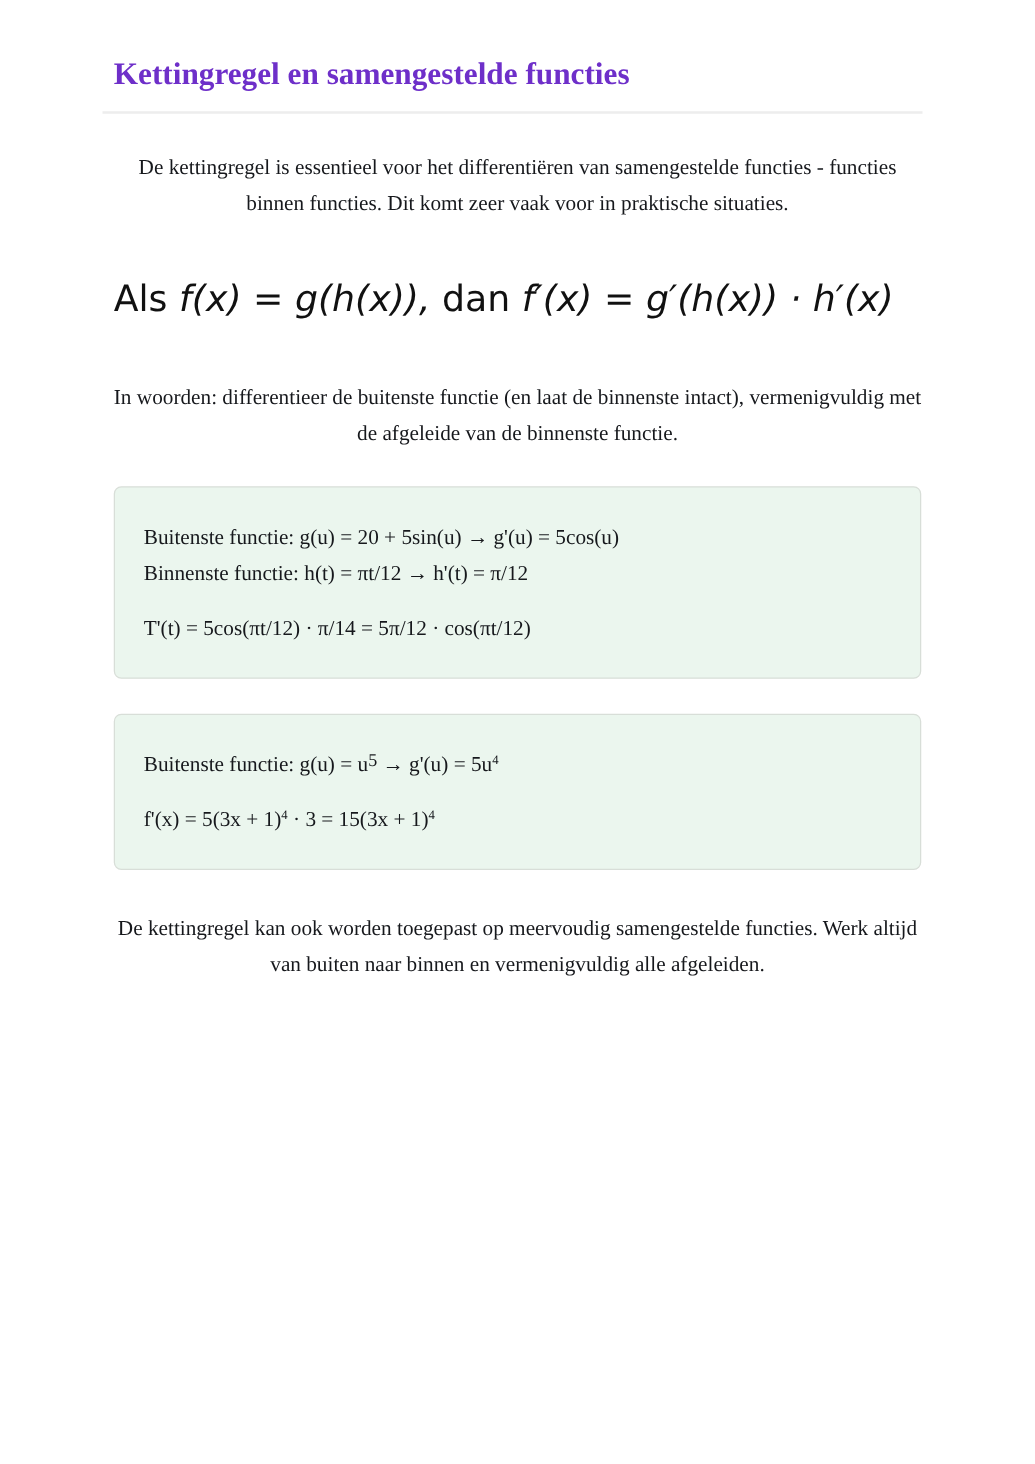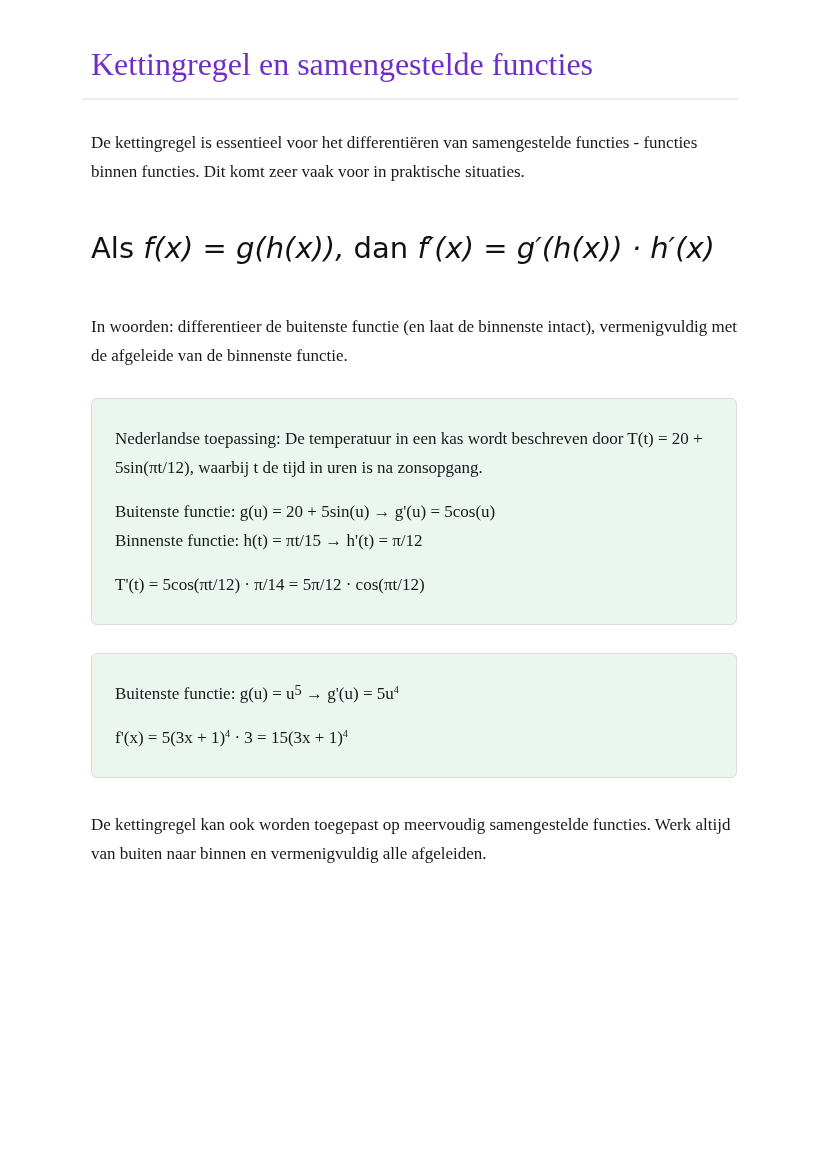--- a/index.html
+++ b/index.html
@@ -12,36 +12,37 @@
     height: 1171px;
     font-family: "Liberation Serif", serif;
     color: #16181c;
     position: relative;
     overflow: hidden;
   }
   .page {
     padding: 44px 91px 0 91px;
   }
   .doc-title {
-    font-size: 32px;
-    font-weight: 400;
+    font-size: 25px;
+    font-weight: 700;
     color: #6e2fc9;
     margin: 0;
     line-height: 1.3;
   }
   .divider {
     border: none;
     border-top: 2px solid #ededed;
     margin: 12px 0 0 -9px;
     width: 656px;
   }
   .body-text {
     font-size: 17px;
     line-height: 29px;
     margin: 0;
+    text-align: center;
   }
   .intro-text   { margin-top: 28px; }
   .inwords-text { margin-top: 47px; }
   .outro-text   { margin-top: 32px; }
   .formula-line {
     margin-top: 45px;
     text-align: left;
     font-family: "DejaVu Sans", sans-serif;
     font-size: 29px;
     color: #111111;
@@ -81,24 +82,23 @@
 
   <p class="body-text intro-text">De kettingregel is essentieel voor het differentiëren van samengestelde functies - functies binnen functies. Dit komt zeer vaak voor in praktische situaties.</p>
 
   <div class="formula-line">
     <span>Als </span><span class="mi">f(x) = g(h(x)),</span><span>  dan </span><span class="mi">f′(x) = g′(h(x)) · h′(x)</span>
   </div>
 
   <p class="body-text inwords-text">In woorden: differentieer de buitenste functie (en laat de binnenste intact), vermenigvuldig met de afgeleide van de binnenste functie.</p>
 
   <div class="note-box">
-    <p class="para">Nederlandse toepassing: De temperatuur in een kas wordt beschreven door T(t) = 20 + 5sin(πt/12), waarbij t de tijd in uren is na zonsopgang.</p>
     <div class="para">
       <div class="step-line">Buitenste functie: g(u) = 20 + 5sin(u) → g'(u) = 5cos(u)</div>
-      <div class="step-line">Binnenste functie: h(t) = πt/15 → h'(t) = π/12</div>
+      <div class="step-line">Binnenste functie: h(t) = πt/12 → h'(t) = π/12</div>
     </div>
     <p class="para">T'(t) = 5cos(πt/12) · π/14 = 5π/12 · cos(πt/12)</p>
   </div>
 
   <div class="note-box">
     <div class="para">
       <div class="step-line"><span>Buitenste functie: g(u) = u</span><span class="sup-lg">5</span><span> → g'(u) = 5u</span><span class="sup-sm">4</span></div>
     </div>
     <p class="para"><span>f'(x) = 5(3x + 1)</span><span class="sup-sm">4</span><span> · 3 = 15(3x + 1)</span><span class="sup-sm">4</span></p>
   </div>

